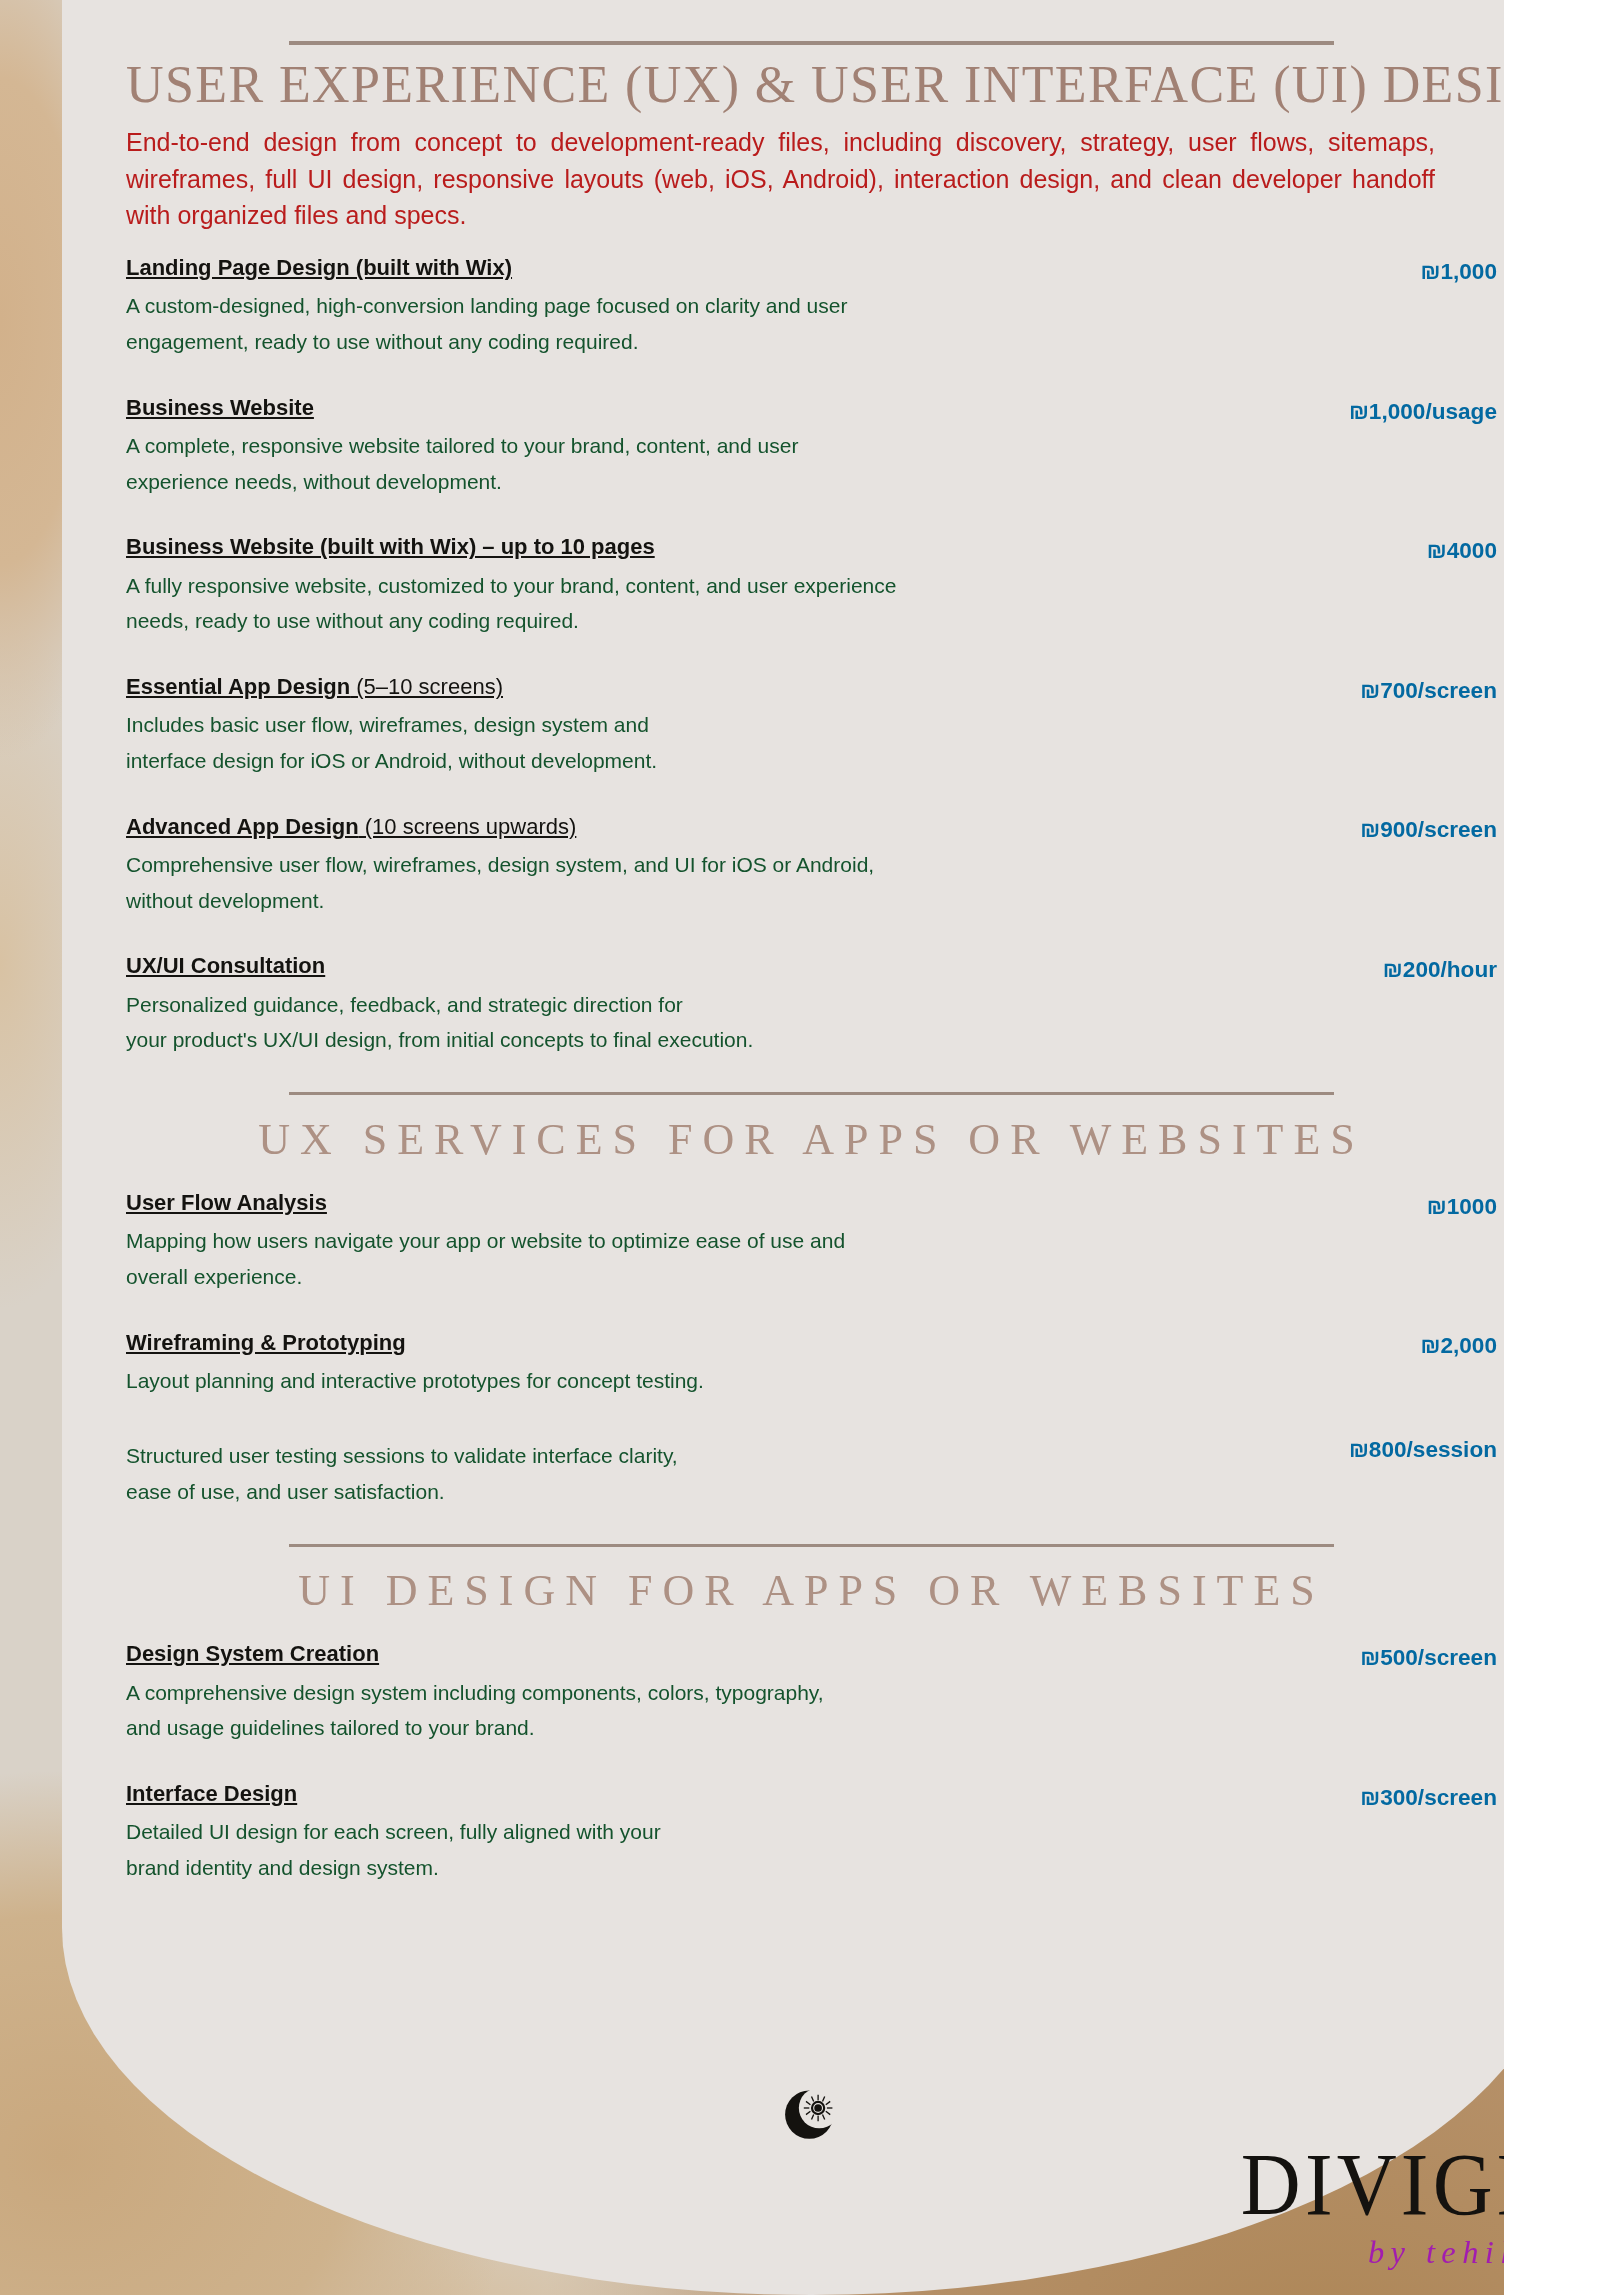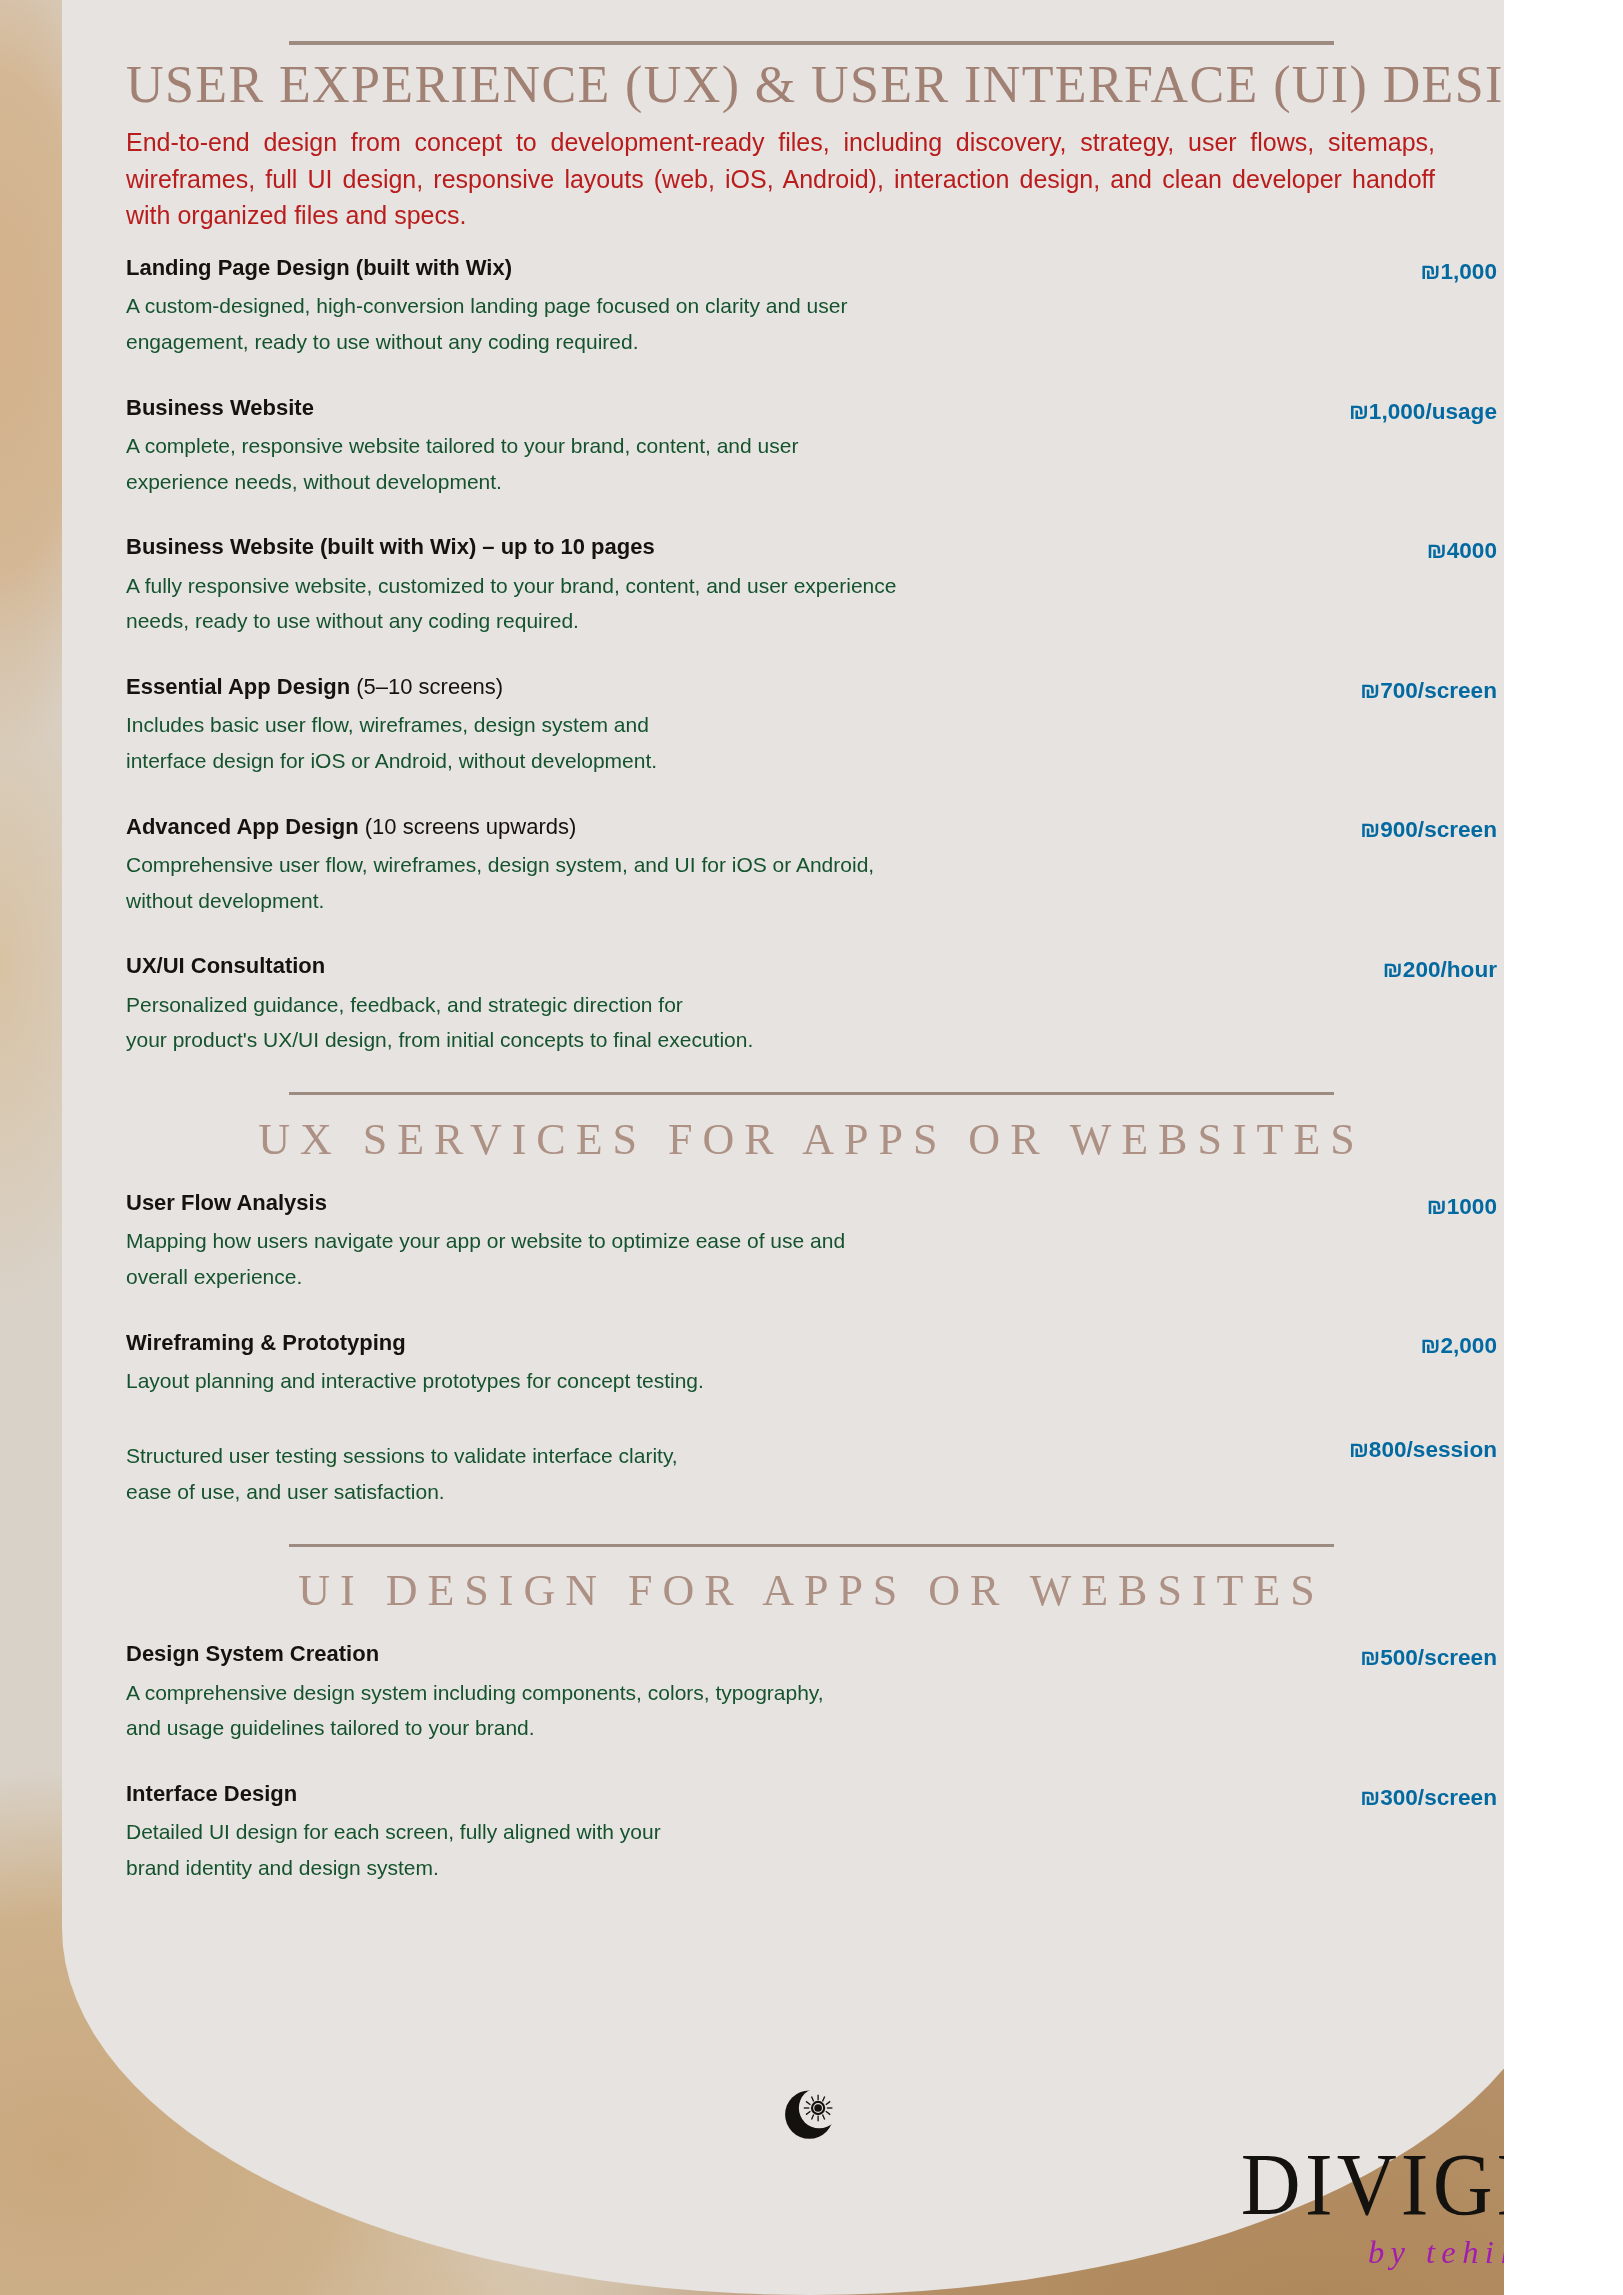--- a/index.html
+++ b/index.html
@@ -62,20 +62,21 @@
     justify-content:space-between;
     align-items:flex-start;
     margin-bottom:34px;
   }
   .item-text{max-width:1088px;}
   .item-title{
     font-weight:700;
     font-size:22px;
     line-height:1.3;
     color:#141310;
+    text-decoration:underline;
   }
   .item-title .suffix{font-weight:400;}
   .item-desc{
     font-size:21px;
     line-height:1.7;
     color:#14532d;
     white-space:pre-line;
     margin-top:5.7px;
   }
   .item-price{

